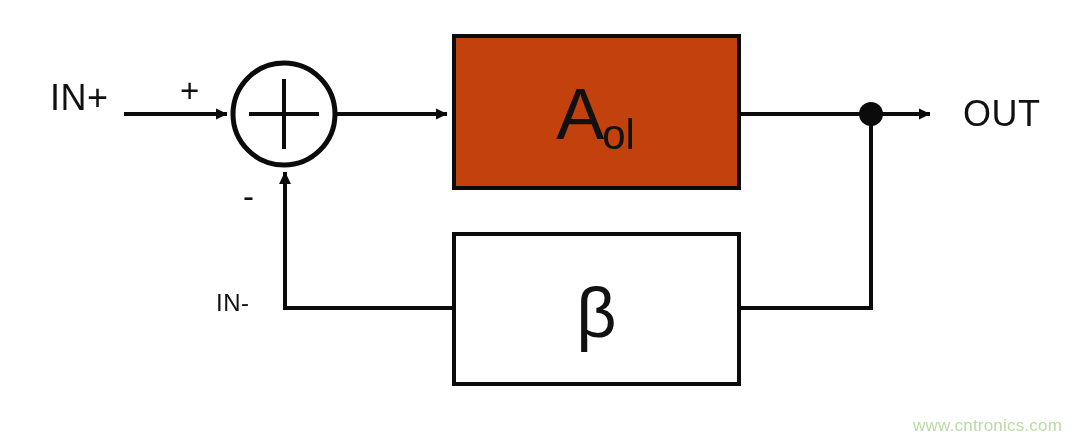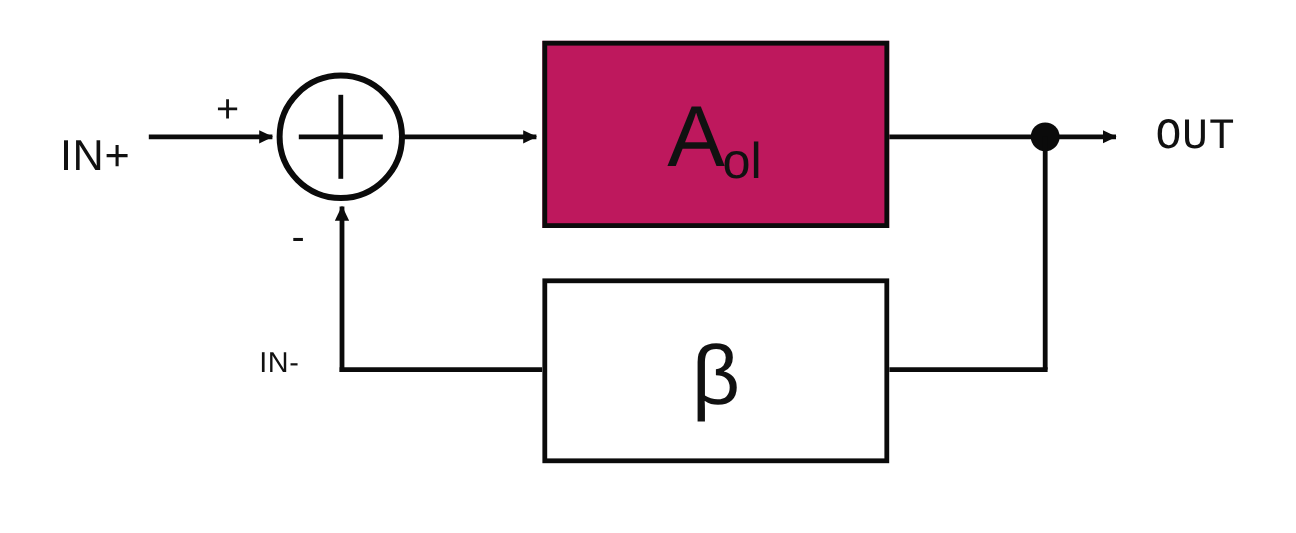--- a/index.html
+++ b/index.html
@@ -29,37 +29,36 @@
   .lbl {
     position: absolute;
     color: #111111;
     font-family: "Liberation Sans", sans-serif;
     white-space: nowrap;
     line-height: 1;
     user-select: none;
   }
   #label-in-plus {
     left: 50px;
-    top: 112px;
+    top: 80px;
     font-size: 36px;
     letter-spacing: 0.5px;
     text-align: right;
   }
   #label-in-minus {
     left: 216px;
     top: 291px;
     font-size: 24px;
     letter-spacing: 0.5px;
   }
   #label-out {
     left: 963px;
     top: 96px;
     font-size: 36px;
     letter-spacing: 0.5px;
-    font-family: Liberation Mono, monospace;
   }
   #label-sign-plus {
     left: 180px;
     top: 74px;
     font-size: 33px;
     font-weight: 400;
   }
   #label-sign-minus {
     left: 243px;
     top: 180px;
@@ -67,21 +66,21 @@
     font-weight: 400;
   }
   #block-aol {
     position: absolute;
     left: 452px;
     top: 34px;
     width: 289px;
     height: 156px;
     border: 4px solid #0b0b0b;
     box-sizing: border-box;
-    background: #be185d;
+    background: #c2410c;
     display: flex;
     align-items: center;
     justify-content: center;
   }
   #block-beta {
     position: absolute;
     left: 452px;
     top: 232px;
     width: 289px;
     height: 154px;
@@ -169,14 +168,15 @@
   <div id="block-beta">
     <span id="block-beta-text" class="block-text">β</span>
   </div>
 
   <div class="lbl" id="label-in-plus">IN+</div>
   <div class="lbl" id="label-in-minus">IN-</div>
   <div class="lbl" id="label-out">OUT</div>
   <div class="lbl" id="label-sign-plus">+</div>
   <div class="lbl" id="label-sign-minus">-</div>
 
+  <div id="watermark">www.cntronics.com</div>
 
 </div>
 
 </body></html>

